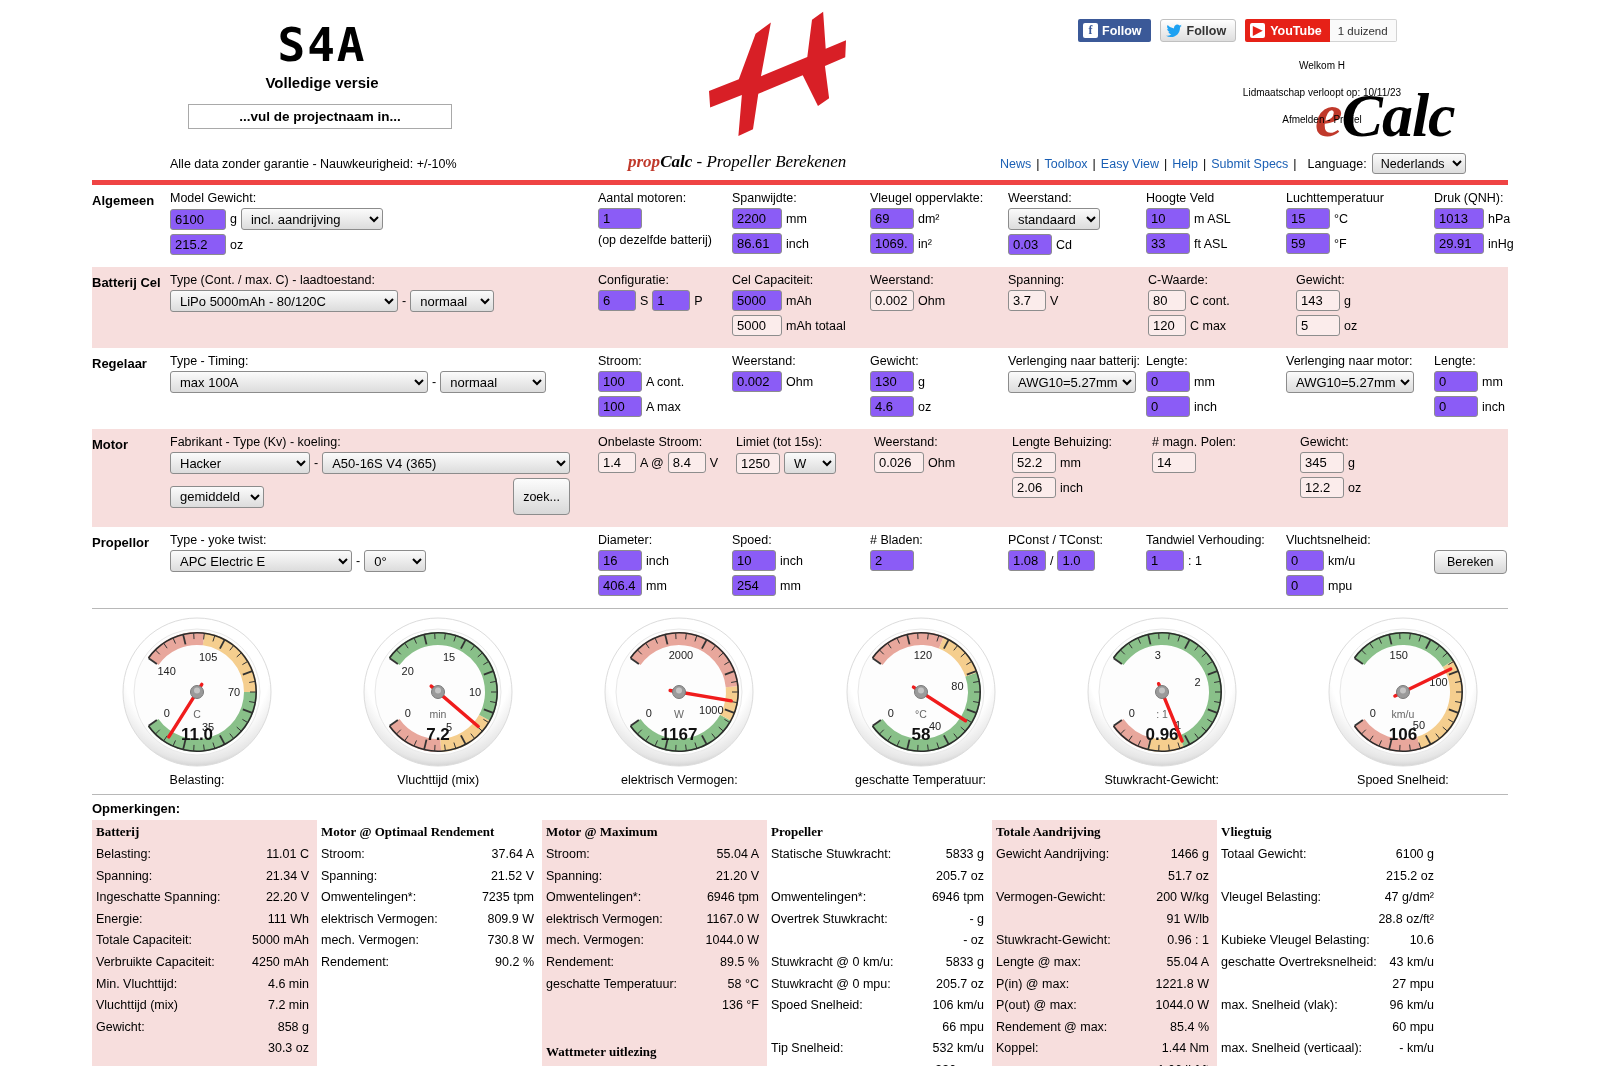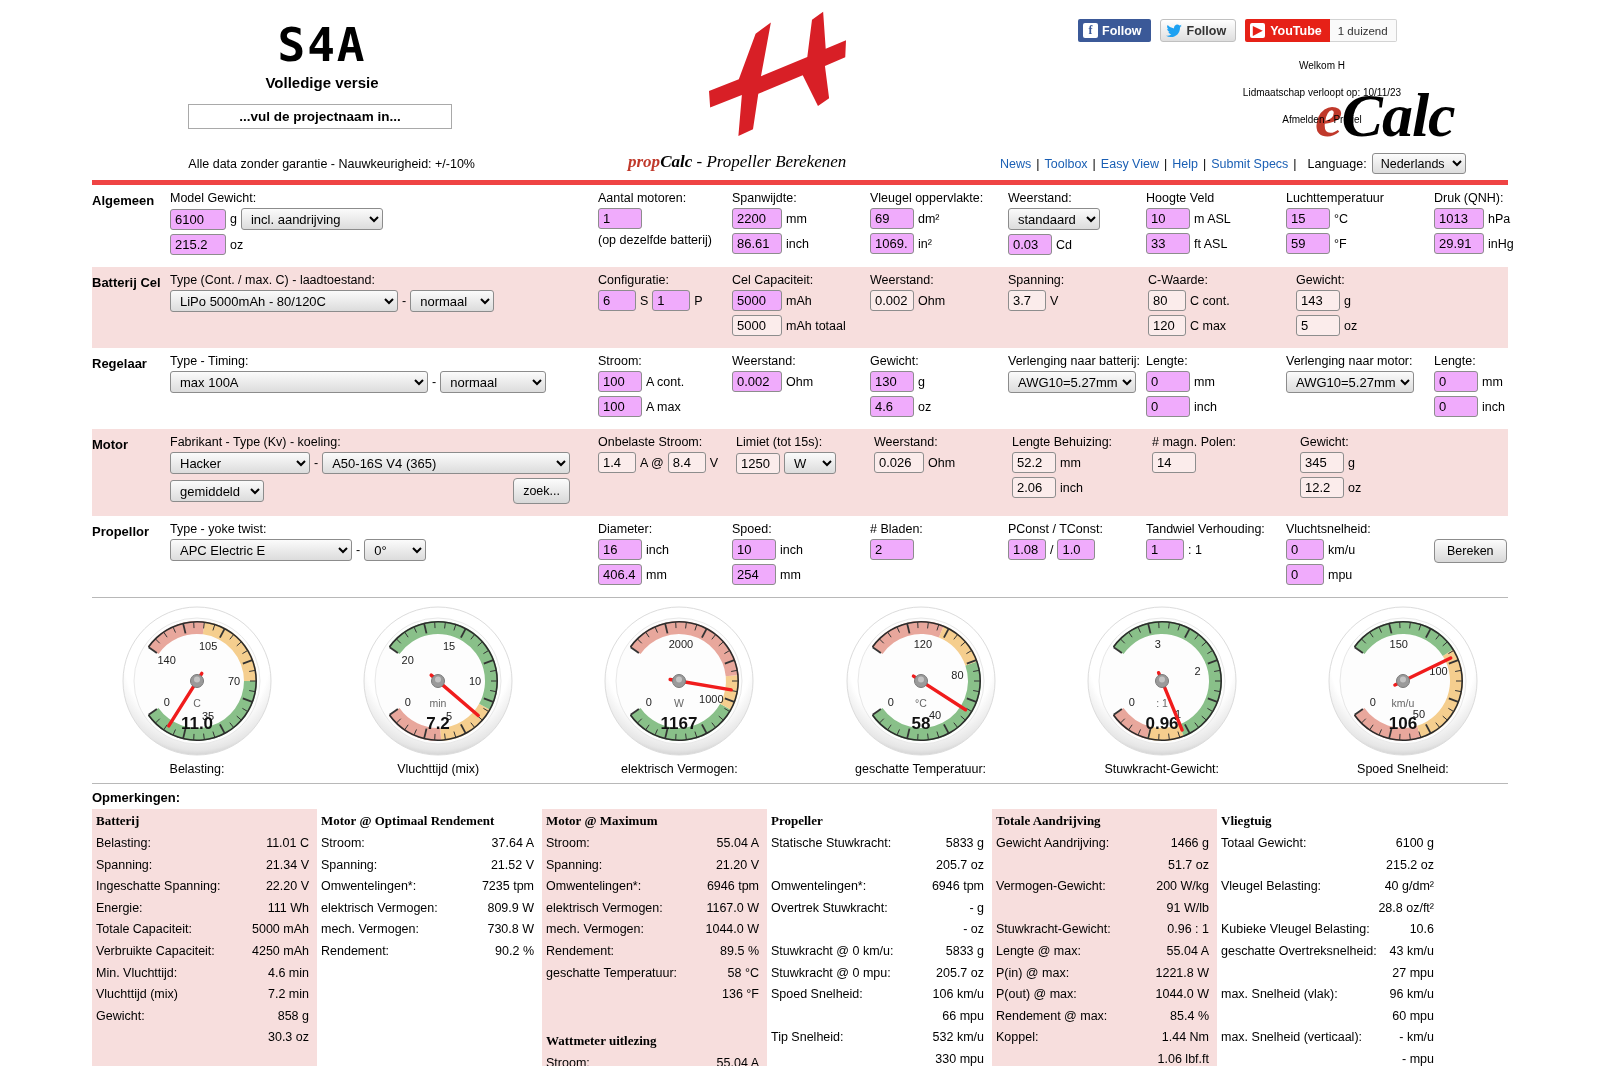--- a/index.html
+++ b/index.html
@@ -20,21 +20,21 @@
   .logo-s4a {
     font-family:"DejaVu Sans Mono", monospace;
     font-size:46px; font-weight:bold; letter-spacing:2px; line-height:1;
   }
   .logo-sub { font-weight:bold; font-size:15px; margin-top:6px; }
   .project-name {
     margin-top:13px; width:264px; height:25px; line-height:23px;
     border:1px solid #a9a9a9; background:#fff; text-align:center;
     font-weight:bold; font-size:13.5px; color:#000;
   }
-  .disclaimer { position:absolute; left:170px; top:157px; width:305px; text-align:right; font-size:12.5px; }
+  .disclaimer { position:absolute; left:170px; top:157px; width:305px; text-align:left; font-size:12.5px; }
 
   .ecalc-logo { position:absolute; left:640px; top:8px; width:300px; height:140px; }
   .ecalc-text {
     position:absolute; left:675px; top:72px;
     font-family:"Liberation Serif", serif;
     font-size:62px; font-style:italic; font-weight:bold; letter-spacing:-1px;
   }
   .ecalc-e { color:#c0392b; }
   .propcalc-title {
     position:absolute; left:628px; top:152px;
@@ -85,31 +85,31 @@
   .frow { position:relative; display:flex; padding:6px 0 8px 0; }
   .frow.tint { background:#f7dedd; }
   .rowlabel { width:78px; flex:0 0 78px; font-weight:bold; font-size:13px; padding-top:2px; }
   .fields { display:flex; flex:1; }
   .fgroup { padding-right:10px; }
   .flabel { font-size:12.5px; margin-bottom:3px; white-space:nowrap; }
   .fline { display:flex; align-items:center; margin-bottom:4px; gap:4px; white-space:nowrap; }
   .unit { font-size:12.5px; }
   input.txt {
     font-family:"Liberation Sans", sans-serif; font-size:13px;
-    height:21px; border:1px solid #8d8d8d; border-radius:3px; background:#f0abfc;
+    height:21px; border:1px solid #8d8d8d; border-radius:3px; background:#8b5cf6;
     padding:0 4px; color:#000;
   }
   input.txt.pink { background:#fbeceb; }
   select.sel {
     font-family:"Liberation Sans", sans-serif; font-size:13px; height:22px;
     border:1px solid #8c8c8c; border-radius:3px;
     background:linear-gradient(#fbfbfb,#dcdcdc); padding:0 2px 0 5px; color:#000;
   }
   button.btn {
-    font-family:"Liberation Sans", sans-serif; font-size:12.5px; height:26px;
+    font-family:"Liberation Sans", sans-serif; font-size:12.5px; height:37px;
     border:1px solid #8c8c8c; border-radius:4px;
     background:linear-gradient(#fcfcfc,#d8d8d8); padding:0 9px; color:#000; cursor:pointer;
   }
   .w56 { width:56px; } .w44{width:44px;} .w50{width:50px;}
   .w38 { width:38px; }
 
   
   .gauge-strip {
     position:relative; margin:0 92px; border-top:1px solid #b8b8b8;
     height:186px; display:flex; justify-content:space-between; padding:8px 30px 0 30px;
@@ -1130,21 +1130,21 @@
           <div class="res-row">
               <span class="res-key">Totaal Gewicht:</span>
               <span class="res-val">6100 g</span>
             </div>
           <div class="res-row">
               <span class="res-key"></span>
               <span class="res-val">215.2 oz</span>
             </div>
           <div class="res-row">
               <span class="res-key">Vleugel Belasting:</span>
-              <span class="res-val">40 g/dm²</span>
+              <span class="res-val">47 g/dm²</span>
             </div>
           <div class="res-row">
               <span class="res-key"></span>
               <span class="res-val">28.8 oz/ft²</span>
             </div>
           <div class="res-row">
               <span class="res-key">Kubieke Vleugel Belasting:</span>
               <span class="res-val">10.6</span>
             </div>
           <div class="res-row">

